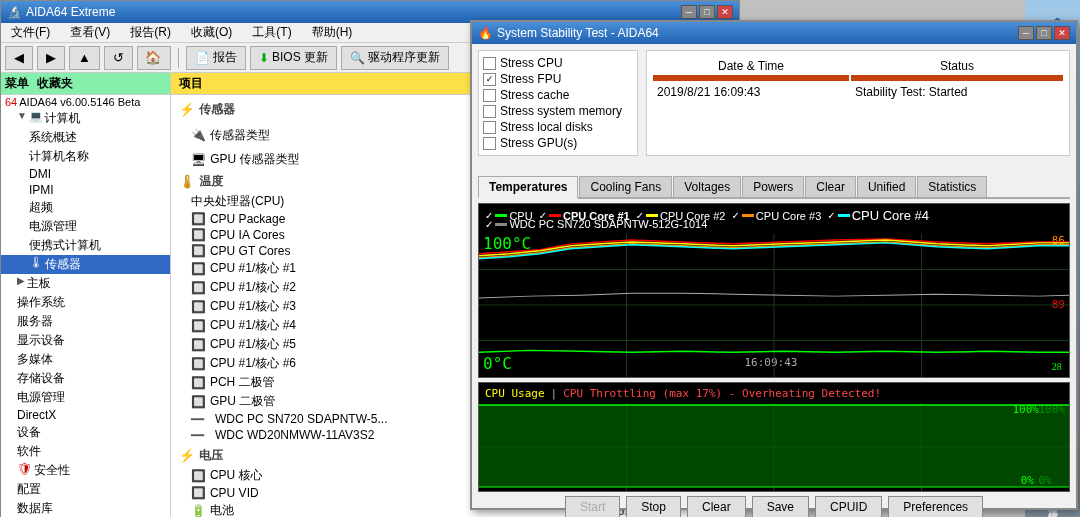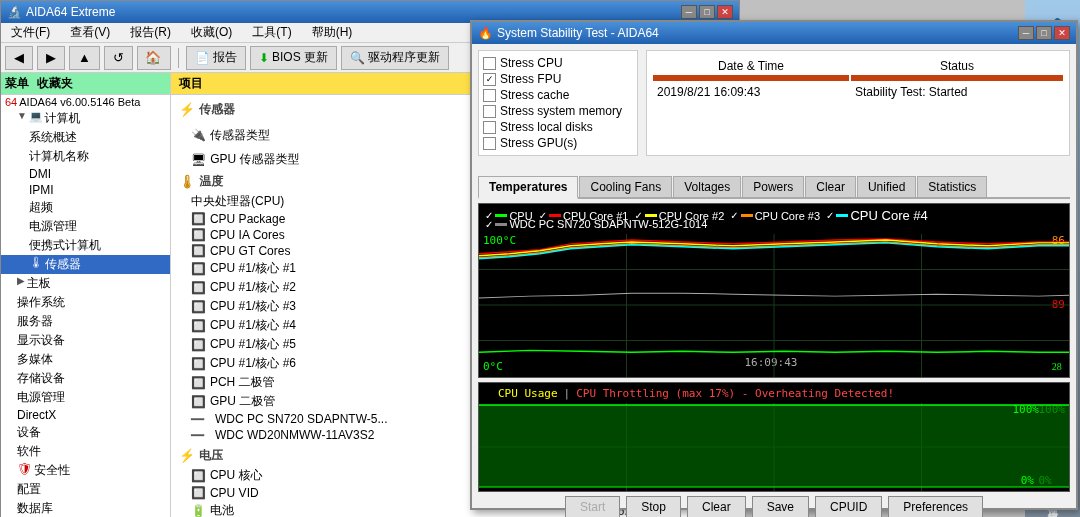--- a/index.html
+++ b/index.html
@@ -279,42 +279,42 @@
       display: flex; align-items: center; gap: 2px;
       font-size: 11px;
     }
     .legend-check { color: white; font-size: 10px; }
     .legend-color { width: 12px; height: 3px; }
 
     .chart-label-y {
       position: absolute;
       left: 4px;
       color: #00ff00;
-      font-size: 11px;
+      font-size: 16px;
       font-family: monospace;
     }
     .chart-label-100 { top: 22px; }
     .chart-label-0 { bottom: 4px; }
 
     .chart-time-label {
       position: absolute;
       bottom: 4px;
       color: #888;
       font-size: 11px;
       font-family: monospace;
     }
 
     .chart-bottom-legend {
       position: absolute;
       top: 2px;
       left: 0; right: 0;
       display: flex;
       align-items: center;
       gap: 6px;
-      padding: 2px 19px;
+      padding: 2px 6px;
       font-size: 11px;
       font-family: monospace;
     }
     .cpu-usage-label { color: #ffff00; }
     .throttling-label { color: #ff4444; }
 
     .stab-bottom-bar {
       display: flex;
       align-items: center;
       gap: 8px;
@@ -758,21 +758,21 @@
 
         <div class="chart-legend">
           <div class="legend-item">
             <span class="legend-check">✓</span>
             <div class="legend-color" style="background:#00ff00;"></div>
             <span style="color:white;font-size:11px;">CPU</span>
           </div>
           <div class="legend-item">
             <span class="legend-check">✓</span>
             <div class="legend-color" style="background:#ff0000;"></div>
-            <span style="color:white;font-size:11px;">CPU Core #1</span>
+            <span style="color:white;font-size:11px;font-weight:bold;">CPU Core #1</span>
           </div>
           <div class="legend-item">
             <span class="legend-check">✓</span>
             <div class="legend-color" style="background:#ffff00;"></div>
             <span style="color:white;font-size:11px;">CPU Core #2</span>
           </div>
           <div class="legend-item">
             <span class="legend-check">✓</span>
             <div class="legend-color" style="background:#ff8800;"></div>
             <span style="color:white;font-size:11px;">CPU Core #3</span>

